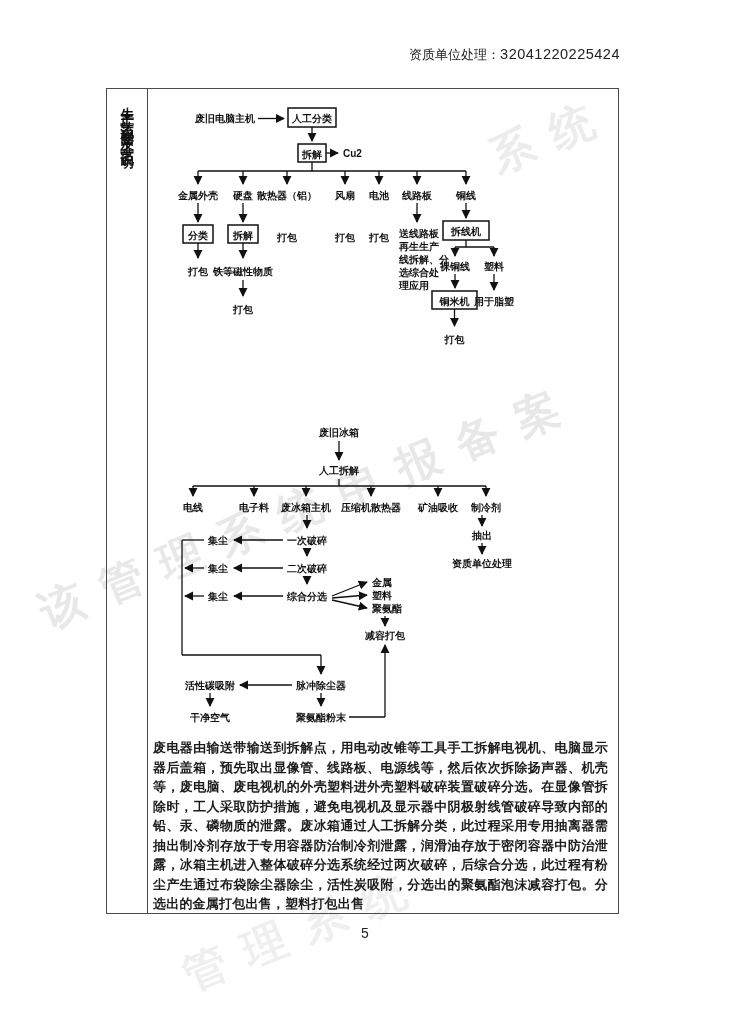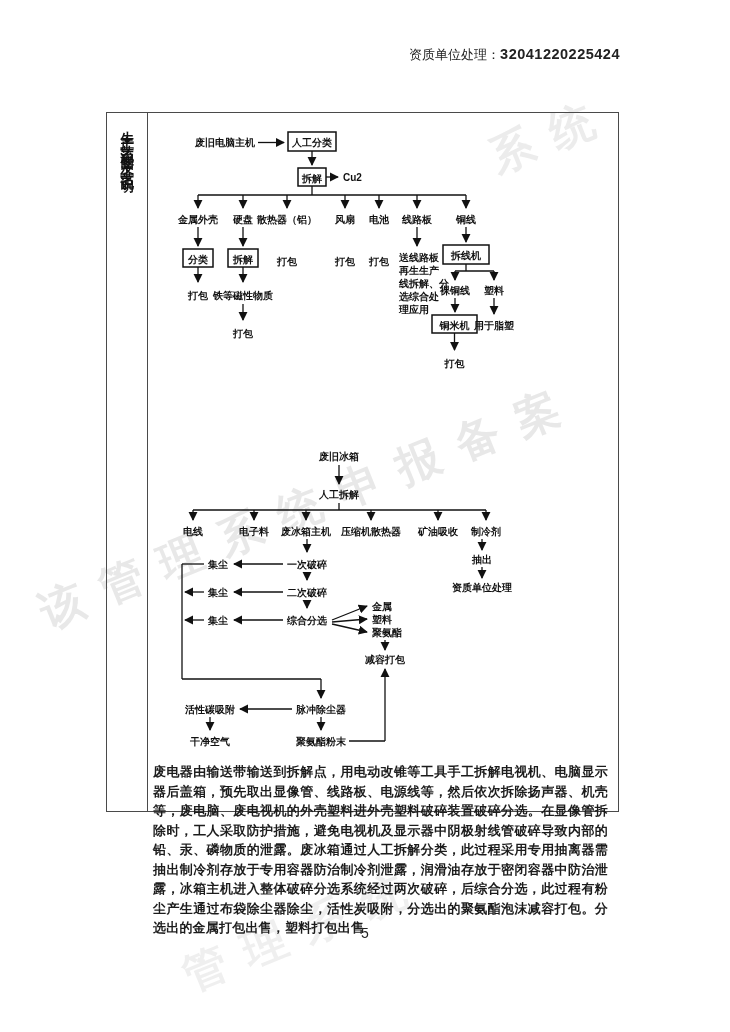--- a/index.html
+++ b/index.html
@@ -2,33 +2,33 @@
 <html><head>
 <meta charset="utf-8">
 <style>
   html,body{margin:0;padding:0;background:#ffffff;}
   .page{
     position:relative;width:730px;height:1032px;background:#ffffff;
     font-family:"Liberation Sans",sans-serif;overflow:hidden;color:#1c1c1c;
   }
   
   .hdr{position:absolute;top:46px;left:0;width:620px;text-align:right;font-size:13px;color:#222;}
-  .hdr .num{font-weight:bold;font-size:14.5px;letter-spacing:0.5px;}
+  .hdr .num{font-weight:normal;font-size:14.5px;letter-spacing:0.5px;}
   
   .wm{
     position:absolute;font-size:44px;font-weight:bold;white-space:nowrap;
     color:rgba(110,110,110,0.16);letter-spacing:20px;
     transform:rotate(-22deg);transform-origin:0 50%;pointer-events:none;user-select:none;
   }
   .wm.f2{color:rgba(110,110,110,0.13);}
   .wm.f3{color:rgba(110,110,110,0.11);}
   
   .tbl{
-    position:absolute;left:106px;top:88px;width:513px;height:700px;
-    border:1.5px solid #4a4a4a;display:flex;box-sizing:border-box;background:transparent;margin-top:24px;
+    position:absolute;left:106px;top:88px;width:513px;height:826px;
+    border:1.5px solid #4a4a4a;display:flex;box-sizing:border-box;background:transparent;
   }
   .titlecol{
     width:41px;border-right:1.5px solid #4a4a4a;box-sizing:border-box;
     display:flex;justify-content:center;padding-top:7px;
   }
   .titlecol span{
     writing-mode:vertical-rl;text-orientation:upright;
     font-size:13.5px;font-weight:600;letter-spacing:4.5px;color:#111;line-height:1;
   }
   .cell{position:relative;flex:1;}

